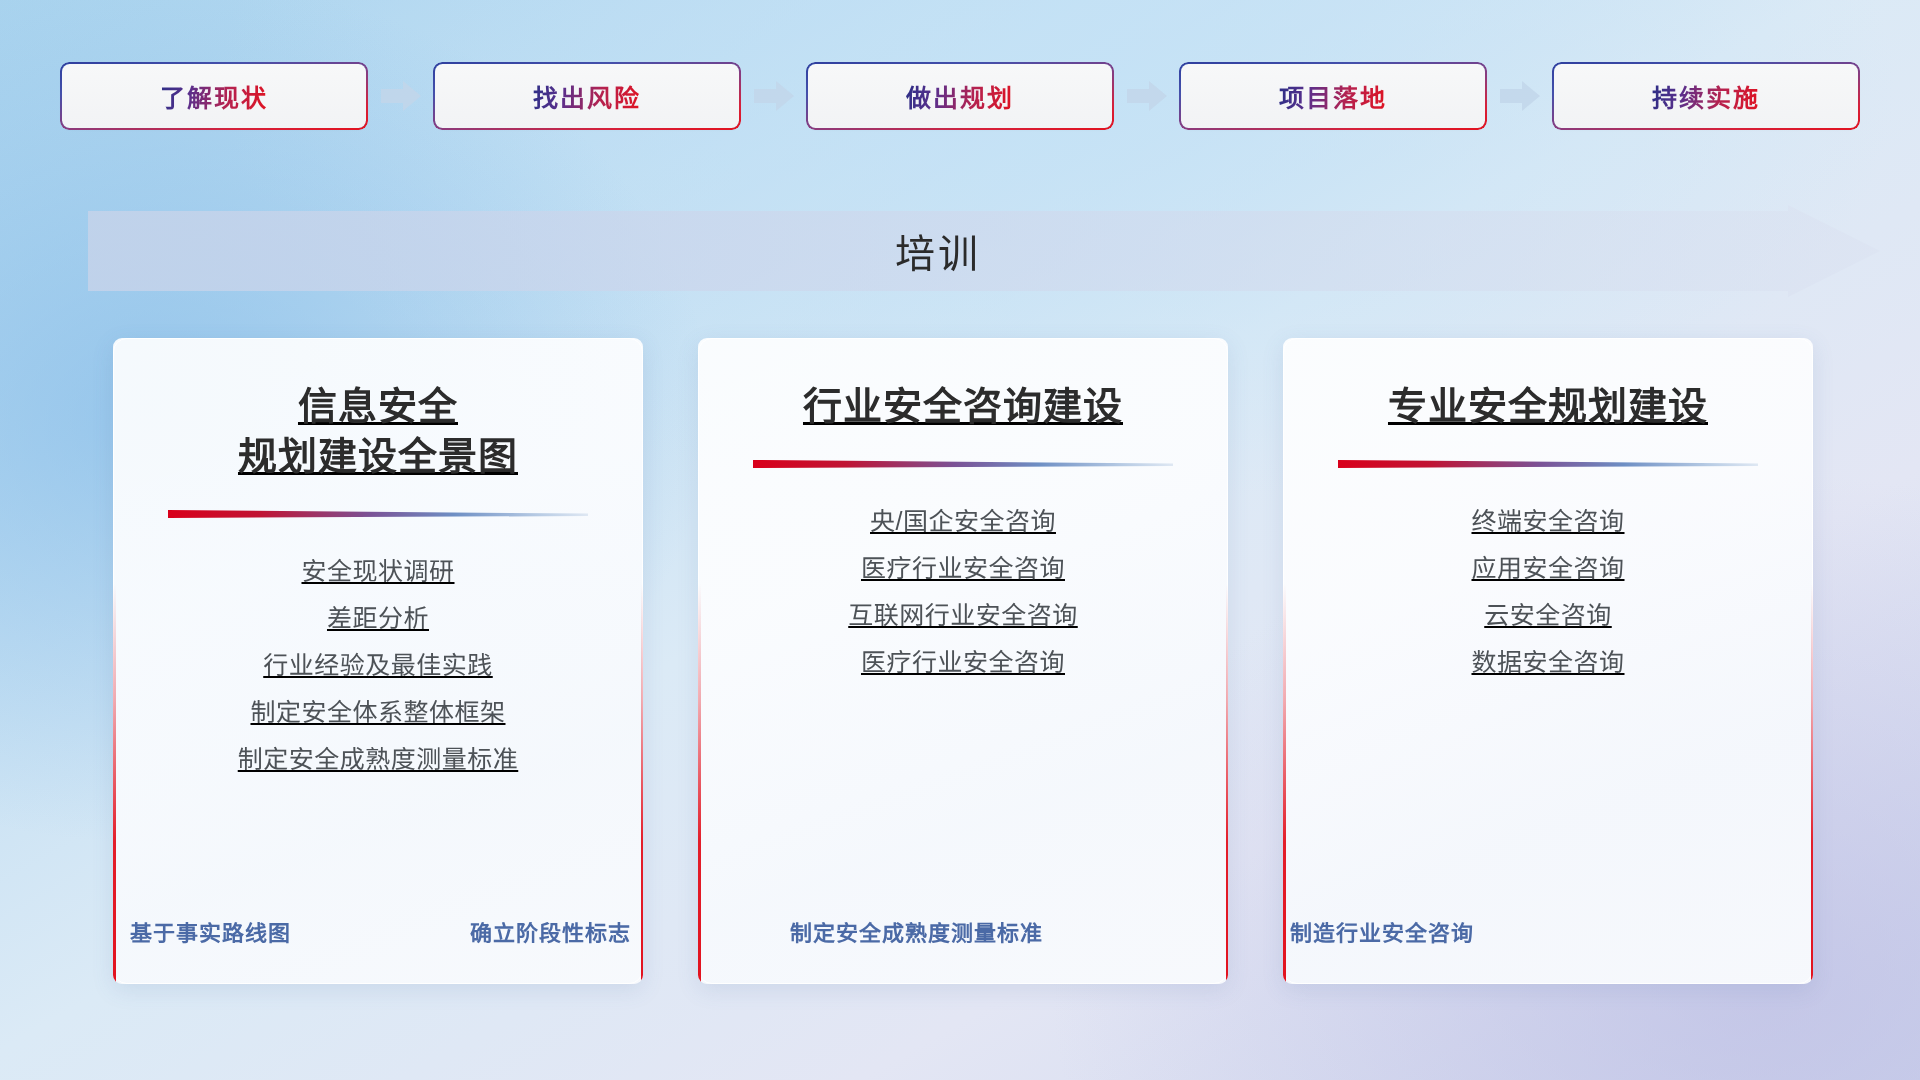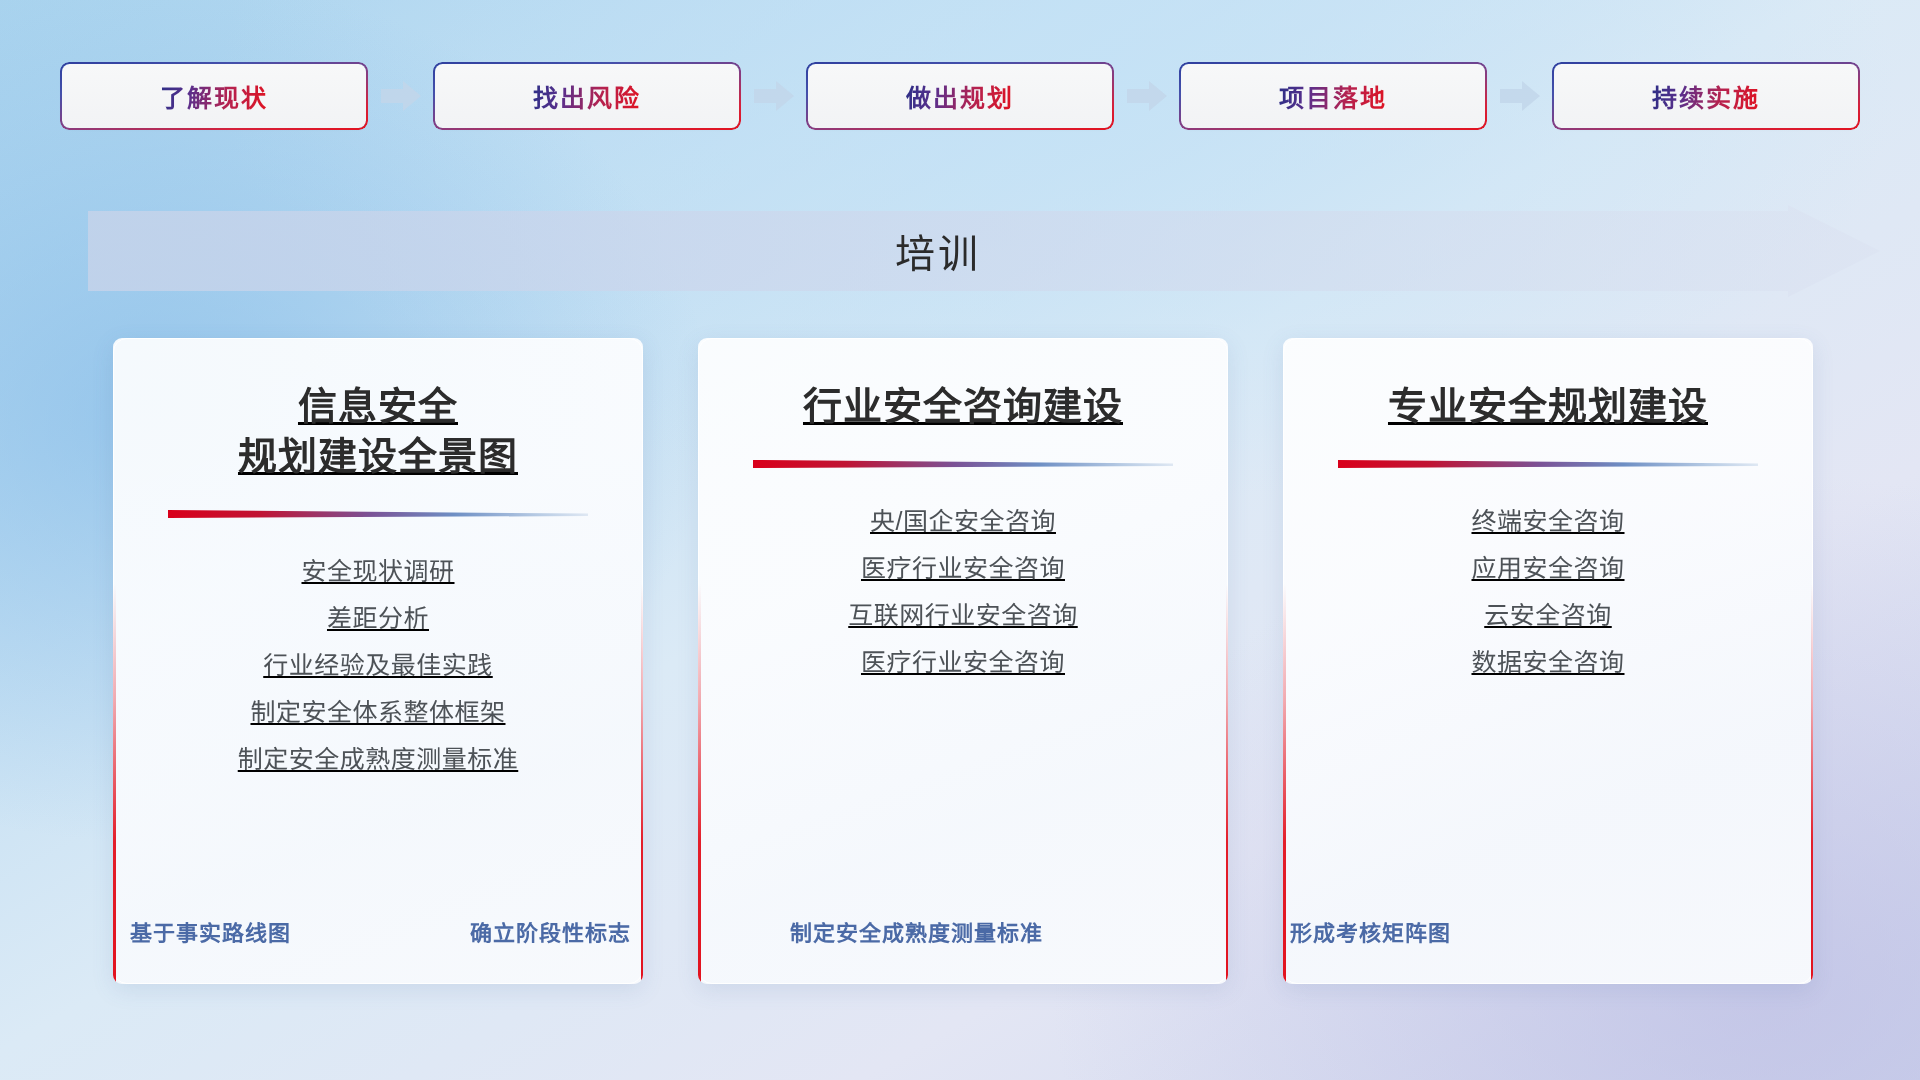--- a/index.html
+++ b/index.html
@@ -333,16 +333,16 @@
           <li>云安全咨询</li>
           <li>数据安全咨询</li>
         </ul>
       </div>
     </div>
 
   <div id="captions">
       <div class="caption" style="left: 130px;">基于事实路线图</div>
       <div class="caption" style="left: 470px; text-align: center;">确立阶段性标志</div>
       <div class="caption" style="left: 790px;">制定安全成熟度测量标准</div>
-      <div class="caption" style="left: 1290px;">形成考核矩阵图</div>
+      <div class="caption" style="left: 1290px;">制造行业安全咨询</div>
     </div>
 
 </div>
 
 </body></html>

